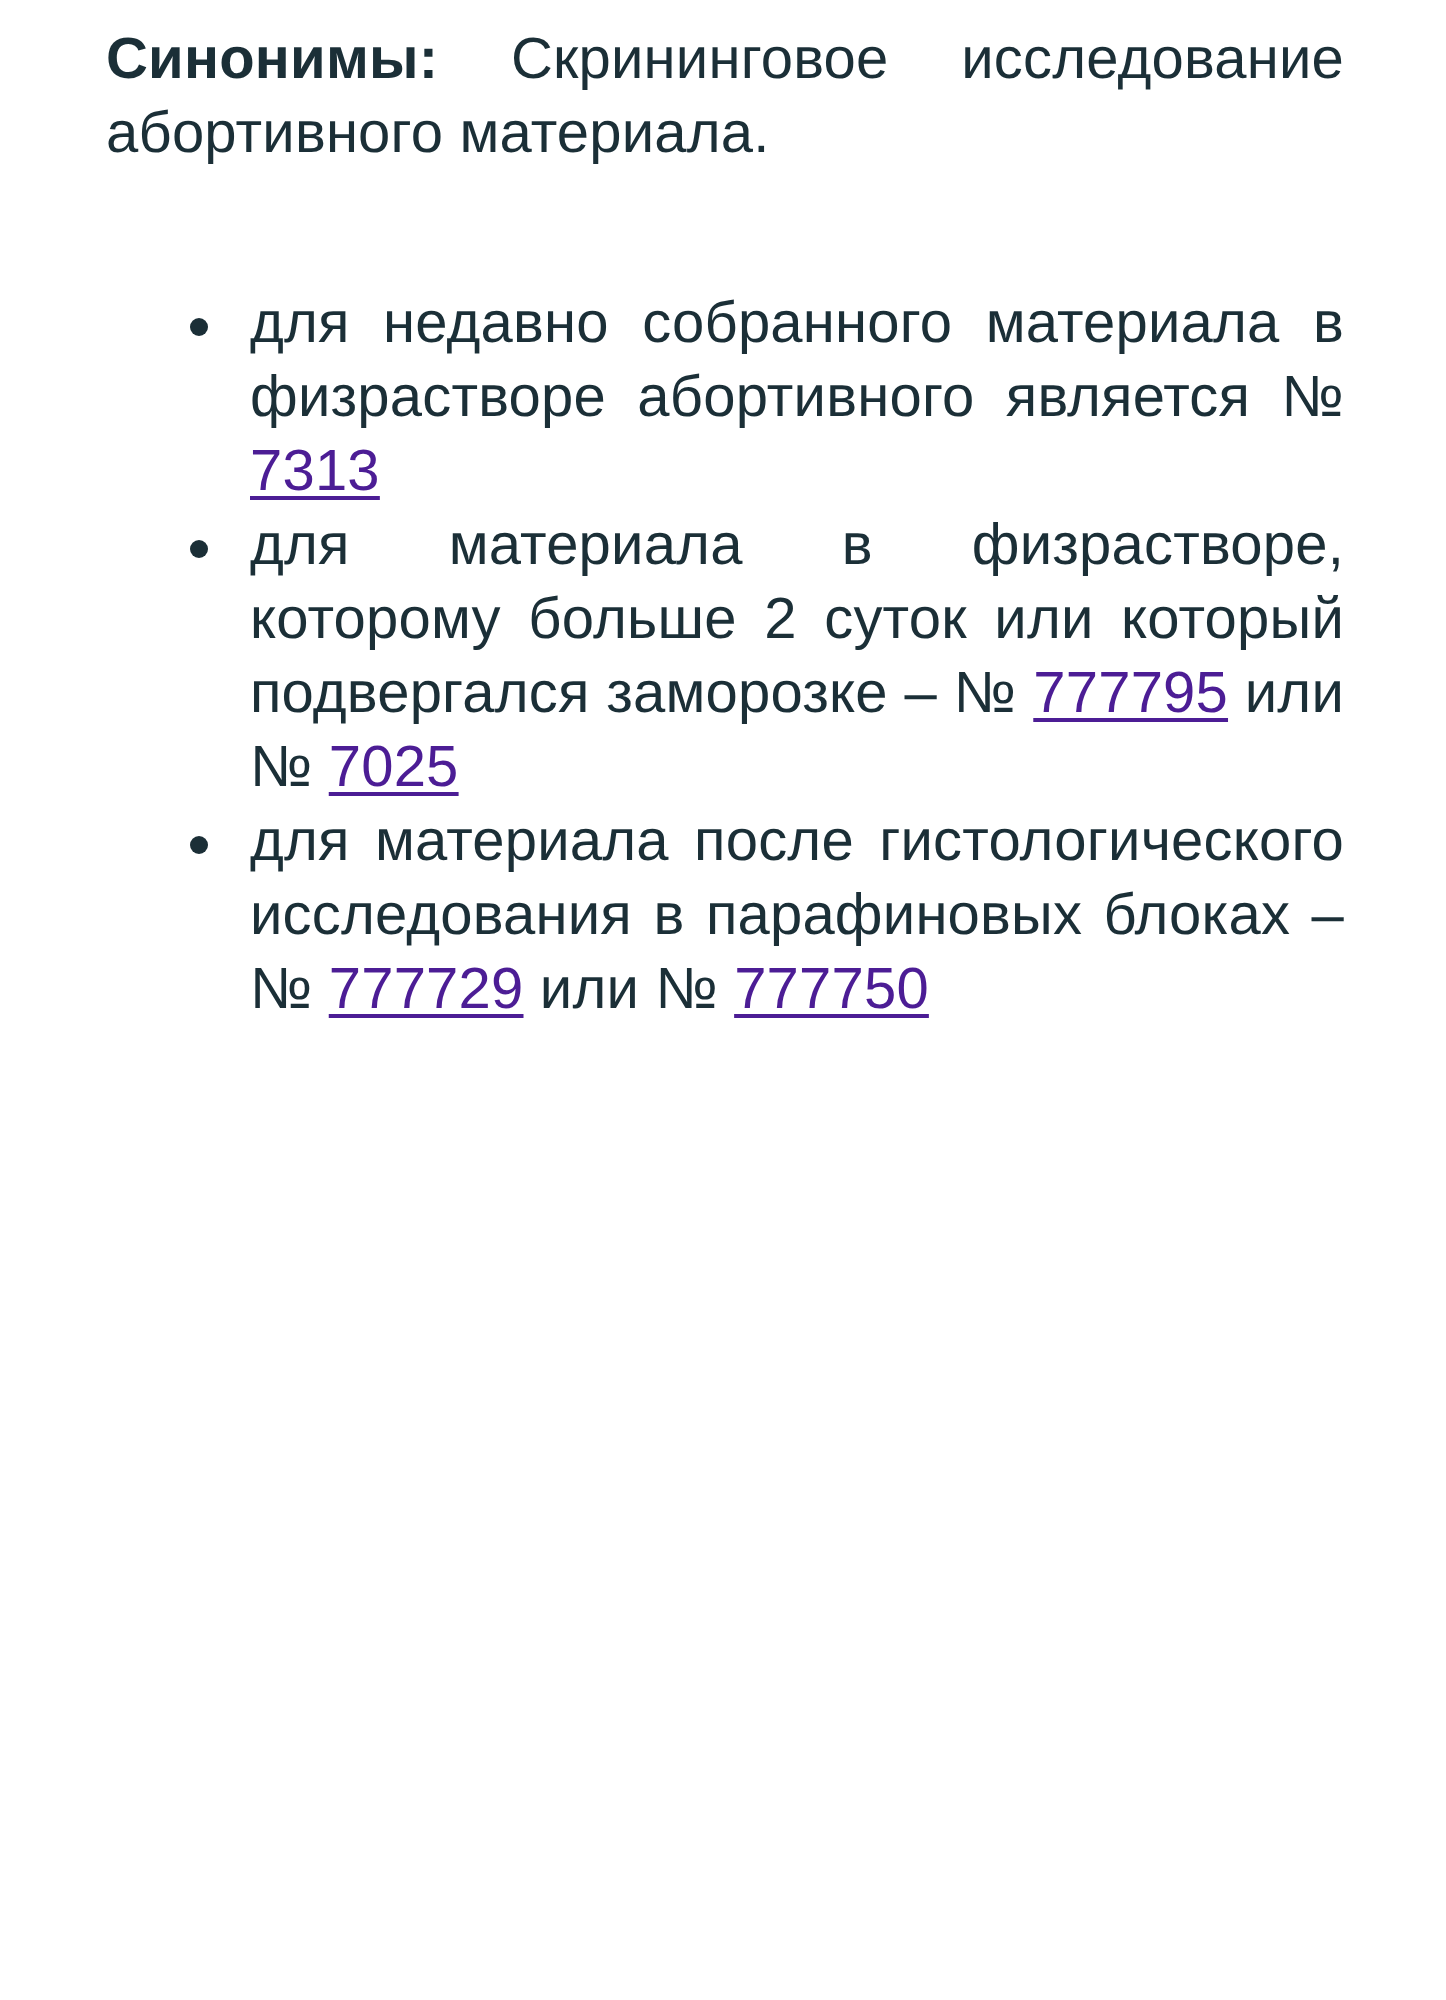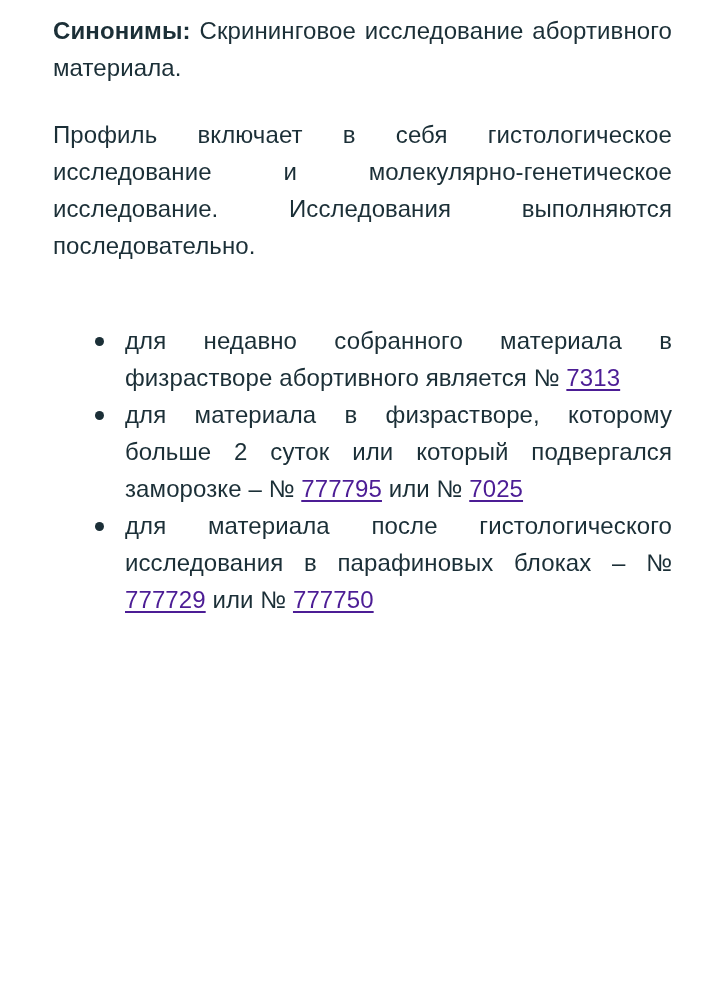--- a/index.html
+++ b/index.html
@@ -13,21 +13,21 @@
       overflow: hidden;
       position: relative;
     }
     .content {
       position: absolute;
       left: 53px;
       top: 12px;
       width: 619px;
       color: #1b2f37;
       font-family: "Liberation Sans", "DejaVu Sans", sans-serif;
-      font-size: 24px;
+      font-size: 29px;
       line-height: 37px;
       text-align: justify;
       letter-spacing: 0.1px;
     }
     .para {
       margin: 0 0 30px 0;
     }
     .bold {
       font-weight: bold;
     }
@@ -59,21 +59,20 @@
       text-decoration-thickness: 1.5px;
     }
   </style>
 </head>
 <body>
 
 <div class="content">
 
   <p class="para"><span class="bold">Синонимы:</span><span> Скрининговое исследование абортивного материала.</span><br></p>
 
-  <p class="para">Профиль включает в себя гистологическое исследование и молекулярно-генетическое исследование. Исследования выполняются последовательно.</p>
 
 
   <ul class="bullets">
     <li>
       <span class="dot"></span>
       <span>для недавно собранного материала в физрастворе абортивного является </span><span>№ </span><a class="code-link" href="#">7313</a>
     </li>
     <li>
       <span class="dot"></span>
       <span>для материала в физрастворе, которому больше 2 суток или который подвергался заморозке – </span><span>№ </span><a class="code-link" href="#">777795</a><span> или </span><span>№ </span><a class="code-link" href="#">7025</a>

